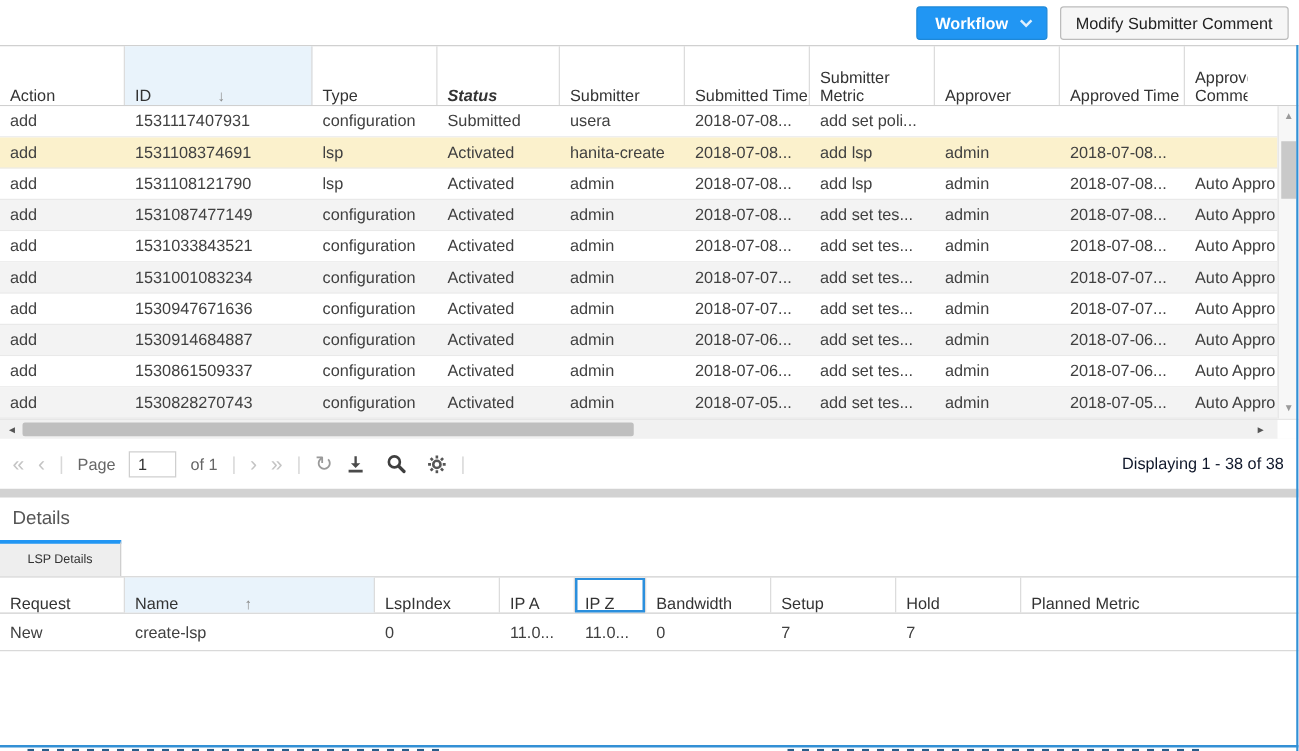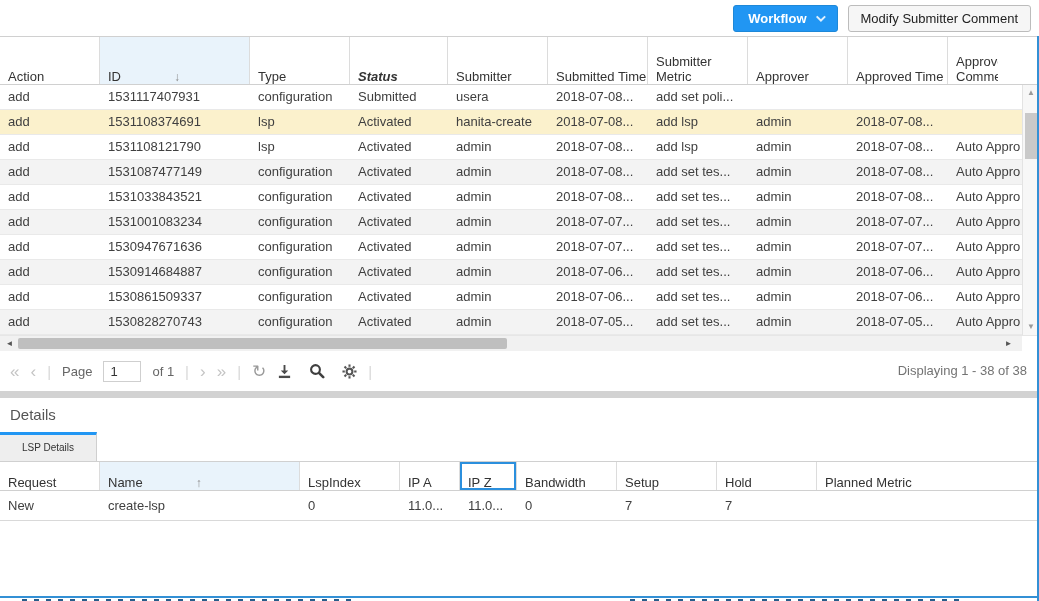--- a/index.html
+++ b/index.html
@@ -50,21 +50,21 @@
   .hs-thumb { position:absolute; top:2px; left:18px; width:489px; height:11px; background:#bfbfbf; border-radius:2px; cursor:pointer; }
   .hs-corner { position:absolute; right:0; top:0; width:17px; height:15px; background:#fff; }
 
   
   .toolbar { position:relative; height:40px; display:flex; align-items:center; gap:11px; padding-left:10px; font-size:13px; color:#666; }
   .pg-btn { font-size:17px; color:#c4c4c4; line-height:17px; cursor:pointer; user-select:none; }
   .tb-sep { color:#d8d8d8; font-size:15px; }
   .page-input { width:38px; height:21px; border:1px solid #cfcfcf; font-size:13px; font-family:inherit; padding-left:6px; color:#333; }
   .tb-icon { cursor:pointer; display:inline-flex; align-items:center; }
   .refresh-glyph { font-size:17px; color:#9a9a9a; }
-  .displaying { position:absolute; right:12px; top:0; line-height:40px; color:#737373; }
+  .displaying { position:absolute; right:12px; top:0; line-height:40px; color:#0f172a; }
 
   .splitter { height:7px; background:#d2d2d2; }
 
   
   .details-title { height:34px; line-height:34px; padding-left:10px; font-size:15px; color:#555; }
   .tabstrip { height:29px; display:flex; }
   .tab { width:97px; background:#eeeeee; border-top:3px solid #2196f3; border-right:1px solid #cfcfcf;
          font-size:10px; color:#333; text-align:center; line-height:25px; cursor:pointer; }
   .dgrid-header { display:flex; height:30px; border-top:1px solid #d0d0d0; border-bottom:1px solid #d0d0d0; background:#fff; }
   .dgrid-header .hcell { font-size:13px; }

